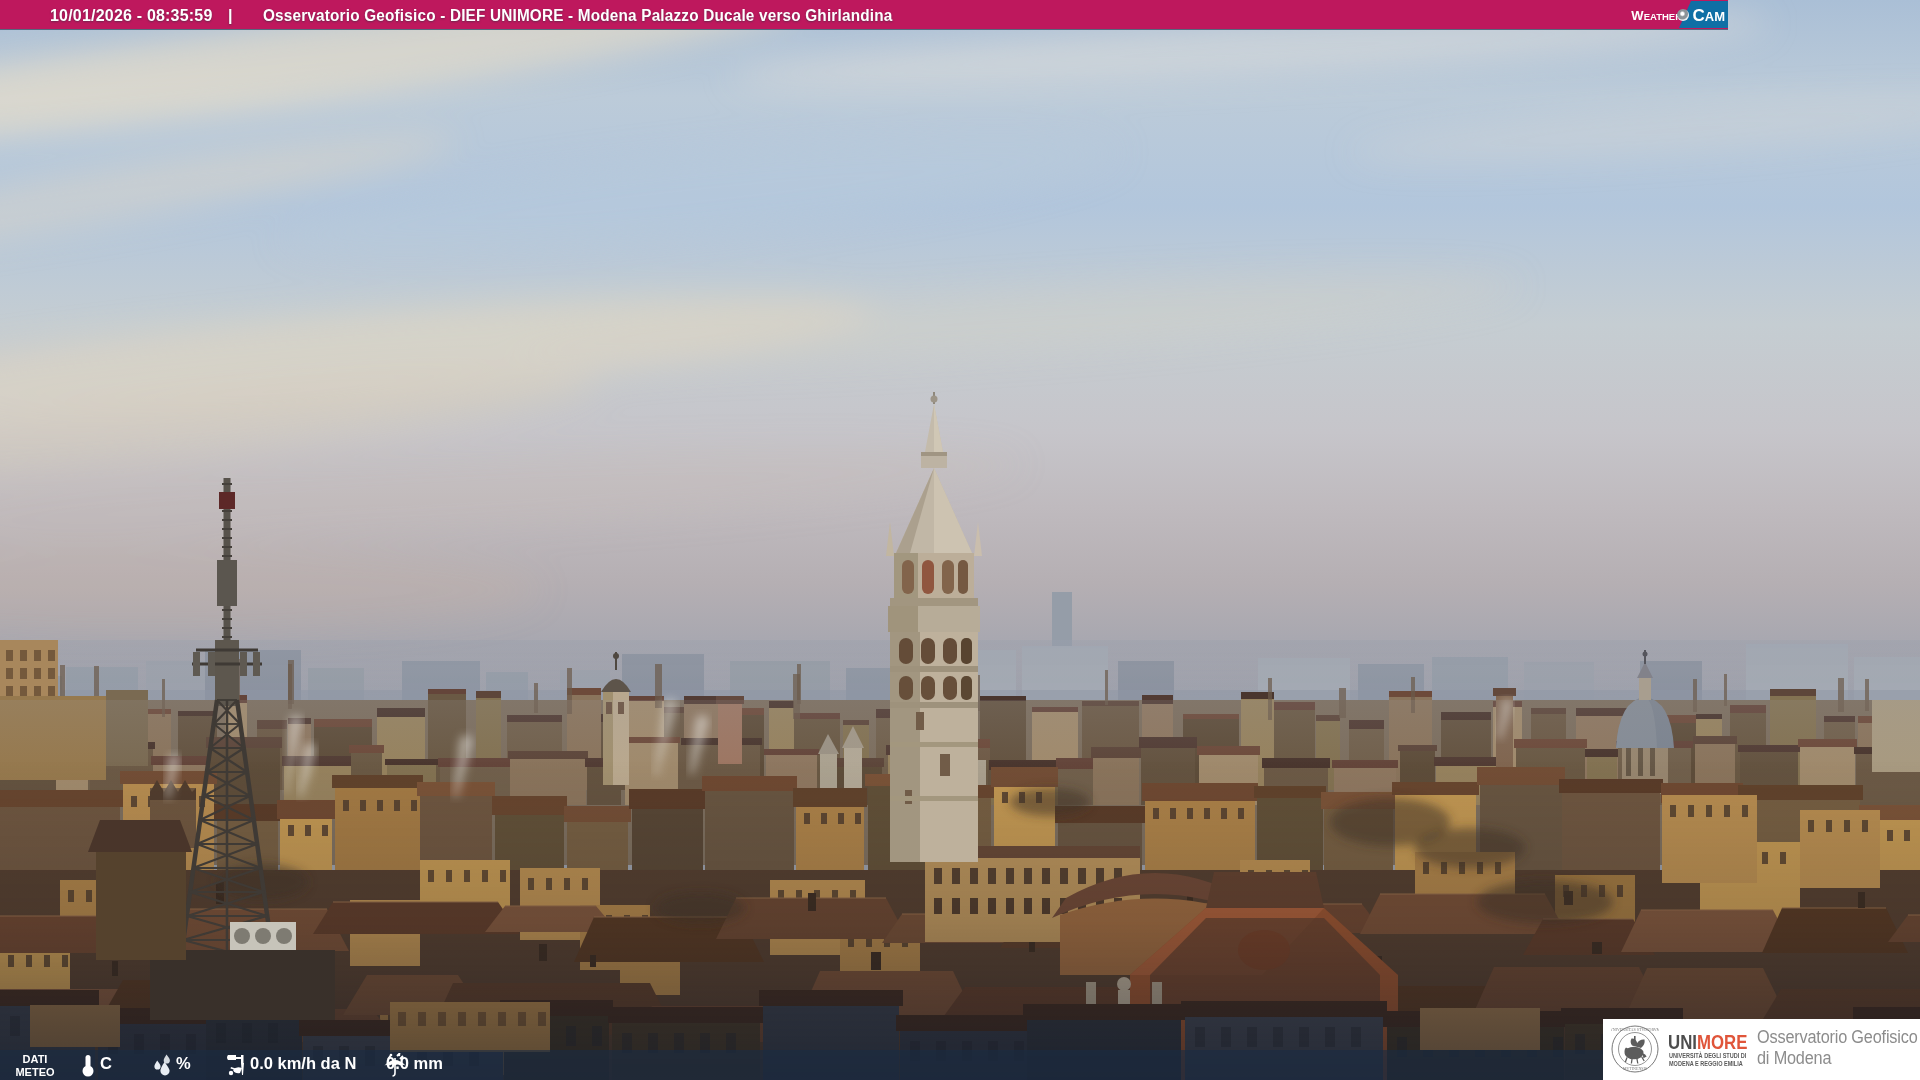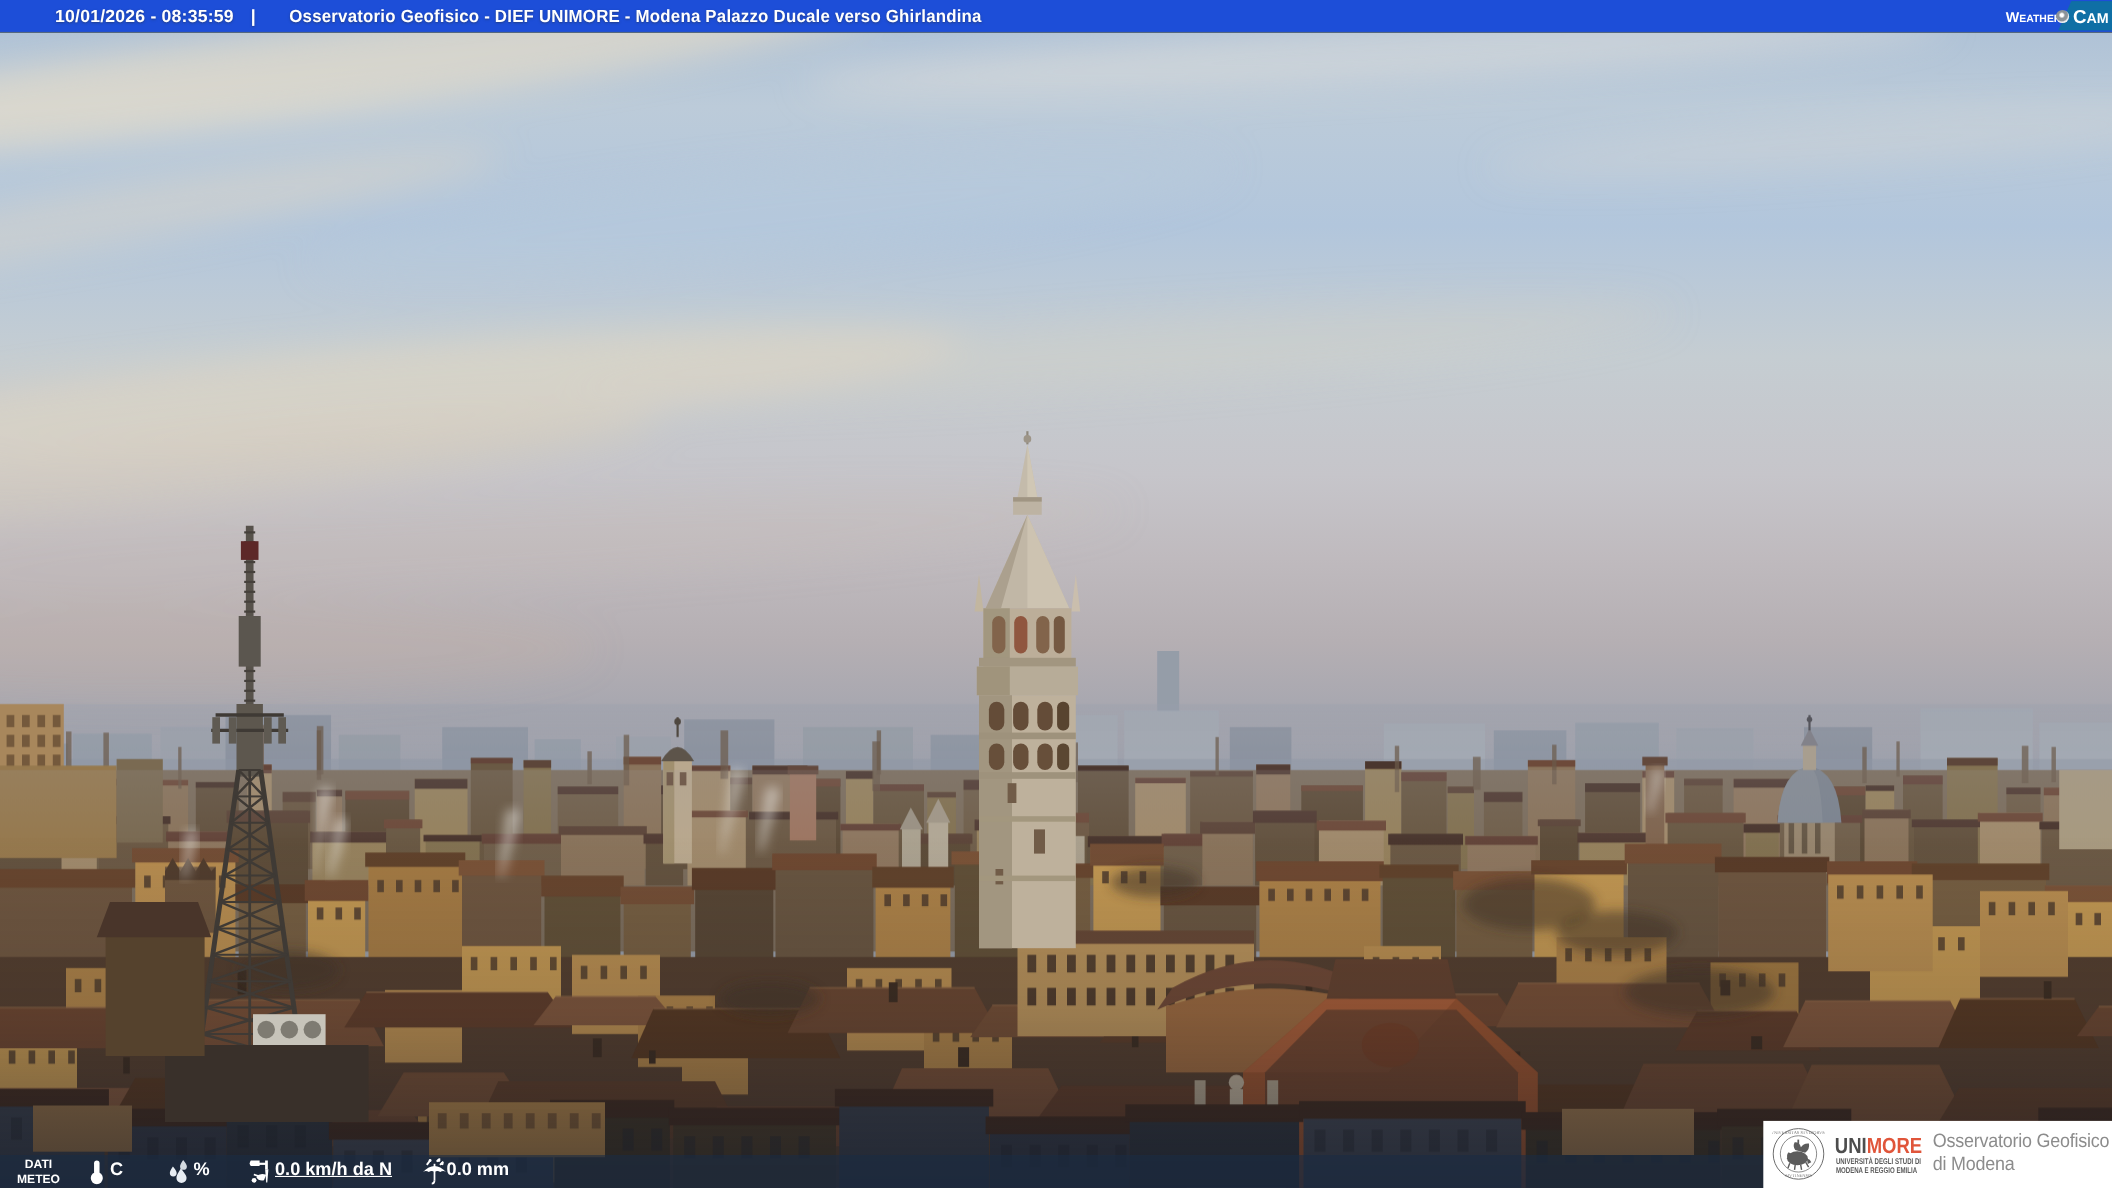--- a/index.html
+++ b/index.html
@@ -1,20 +1,20 @@
 <!DOCTYPE html>
 <html><head>
 <meta charset="utf-8">
 <style>
 html,body{margin:0;padding:0;width:1920px;height:1080px;overflow:hidden;background:#888;
 font-family:"Liberation Sans",sans-serif;}
 #stage{position:relative;width:1920px;height:1080px;overflow:hidden;}
 #scene{position:absolute;left:0;top:0;}
-#topbar{position:absolute;left:0;top:0;width:1920px;height:30px;
-background:#1d4ed8;border-bottom:1px solid #55687e;box-sizing:border-box;}
+#topbar{position:absolute;left:0;top:0;width:1728px;height:30px;
+background:#be185d;border-bottom:1px solid #55687e;box-sizing:border-box;}
 #topbar .txt{position:absolute;top:0;height:30px;line-height:31px;color:#fff;
 font-weight:bold;font-size:16px;letter-spacing:0.2px;white-space:pre;
 text-shadow:0 1px 2px rgba(40,50,65,0.55);}
 #wcam{position:absolute;right:0;top:0;height:30px;}
 #wcam .blue{position:absolute;right:0;top:1px;width:49px;height:27px;background:#0f6fa5;
 clip-path:polygon(12px 0,49px 0,49px 27px,0 27px);}
 #wcam .wtxt{position:absolute;right:46px;top:0;height:30px;line-height:31px;color:#fff;
 font-size:14px;font-weight:bold;letter-spacing:0px;}
 #wcam .ctxt{position:absolute;right:3px;top:0;height:30px;line-height:31px;color:#fff;
 font-size:17px;font-weight:bold;margin-left:35px;}
@@ -923,33 +923,33 @@
    <g fill="#fff">
     <path d="M2 2 L10 2 L10 7 L2 7 Q0 4.5 2 2"></path>
     <rect x="9" y="4" width="7" height="2"></rect>
     <rect x="15" y="2" width="2.5" height="8"></rect>
     <path d="M15 10 L18 10 L17 22 L16 22 Z"></path>
     <path d="M16 15 Q10 13 7 17 Q9 21 14 20 Z"></path>
     <circle cx="5" cy="20" r="2.2"></circle>
     <rect x="5" y="14" width="9" height="1.6" transform="rotate(18 5 14)"></rect>
    </g>
  </svg>
- <div class="v" style="left:250px;text-decoration:underline;">0.0 km/h da N</div>
+ <div class="v" style="left:250px;">0.0 km/h da N</div>
  <svg style="position:absolute;left:384px;top:3px;" width="22" height="25" viewBox="0 0 22 25">
    <g fill="#fff">
     <path d="M0.5 12.5 Q11 1.5 21.5 12.5 Q18.8 10.8 16.2 12.5 Q13.6 10.4 11 12.5 Q8.4 10.4 5.8 12.5 Q3.2 10.8 0.5 12.5"></path>
     <rect x="10.2" y="5" width="1.6" height="15"></rect>
     <path d="M11 20 Q11 23 8.5 23" stroke="#fff" stroke-width="1.6" fill="none"></path>
     <path d="M4 6 L7 2 M13 3 L16 0 M16 6 L19 3" stroke="#fff" stroke-width="1.8"></path>
     <circle cx="7" cy="2" r="1.3"></circle>
           <circle cx="15" cy="2" r="1.3"></circle>
           <circle cx="18" cy="5" r="1.3"></circle>
    </g>
  </svg>
- <div class="v" style="left:406px;">0.0 mm</div>
+ <div class="v" style="left:386px;">0.0 mm</div>
 </div>
 <div id="logobox">
  <svg style="position:absolute;left:8px;top:6px;" width="48" height="48" viewBox="0 0 48 48">
   <circle cx="24" cy="24" r="23" fill="none" stroke="#6a6a6a" stroke-width="0.9"></circle>
   <circle cx="24" cy="24" r="16.5" fill="none" stroke="#6a6a6a" stroke-width="0.7"></circle>
   <g fill="#5c5c5c">
    <ellipse cx="23" cy="28" rx="9.5" ry="6.3"></ellipse>
    <path d="M14.5 28 Q12.5 25 15 22.5 L18.5 24.5 Z"></path>
    <path d="M30 23 Q34.5 19.5 33.5 14.5 Q28.5 14 26.2 18 Q24.8 13 20.5 13.5 Q18.5 17 21 20.5 Z"></path>
    <rect x="23" y="11" width="1.6" height="7"></rect>

